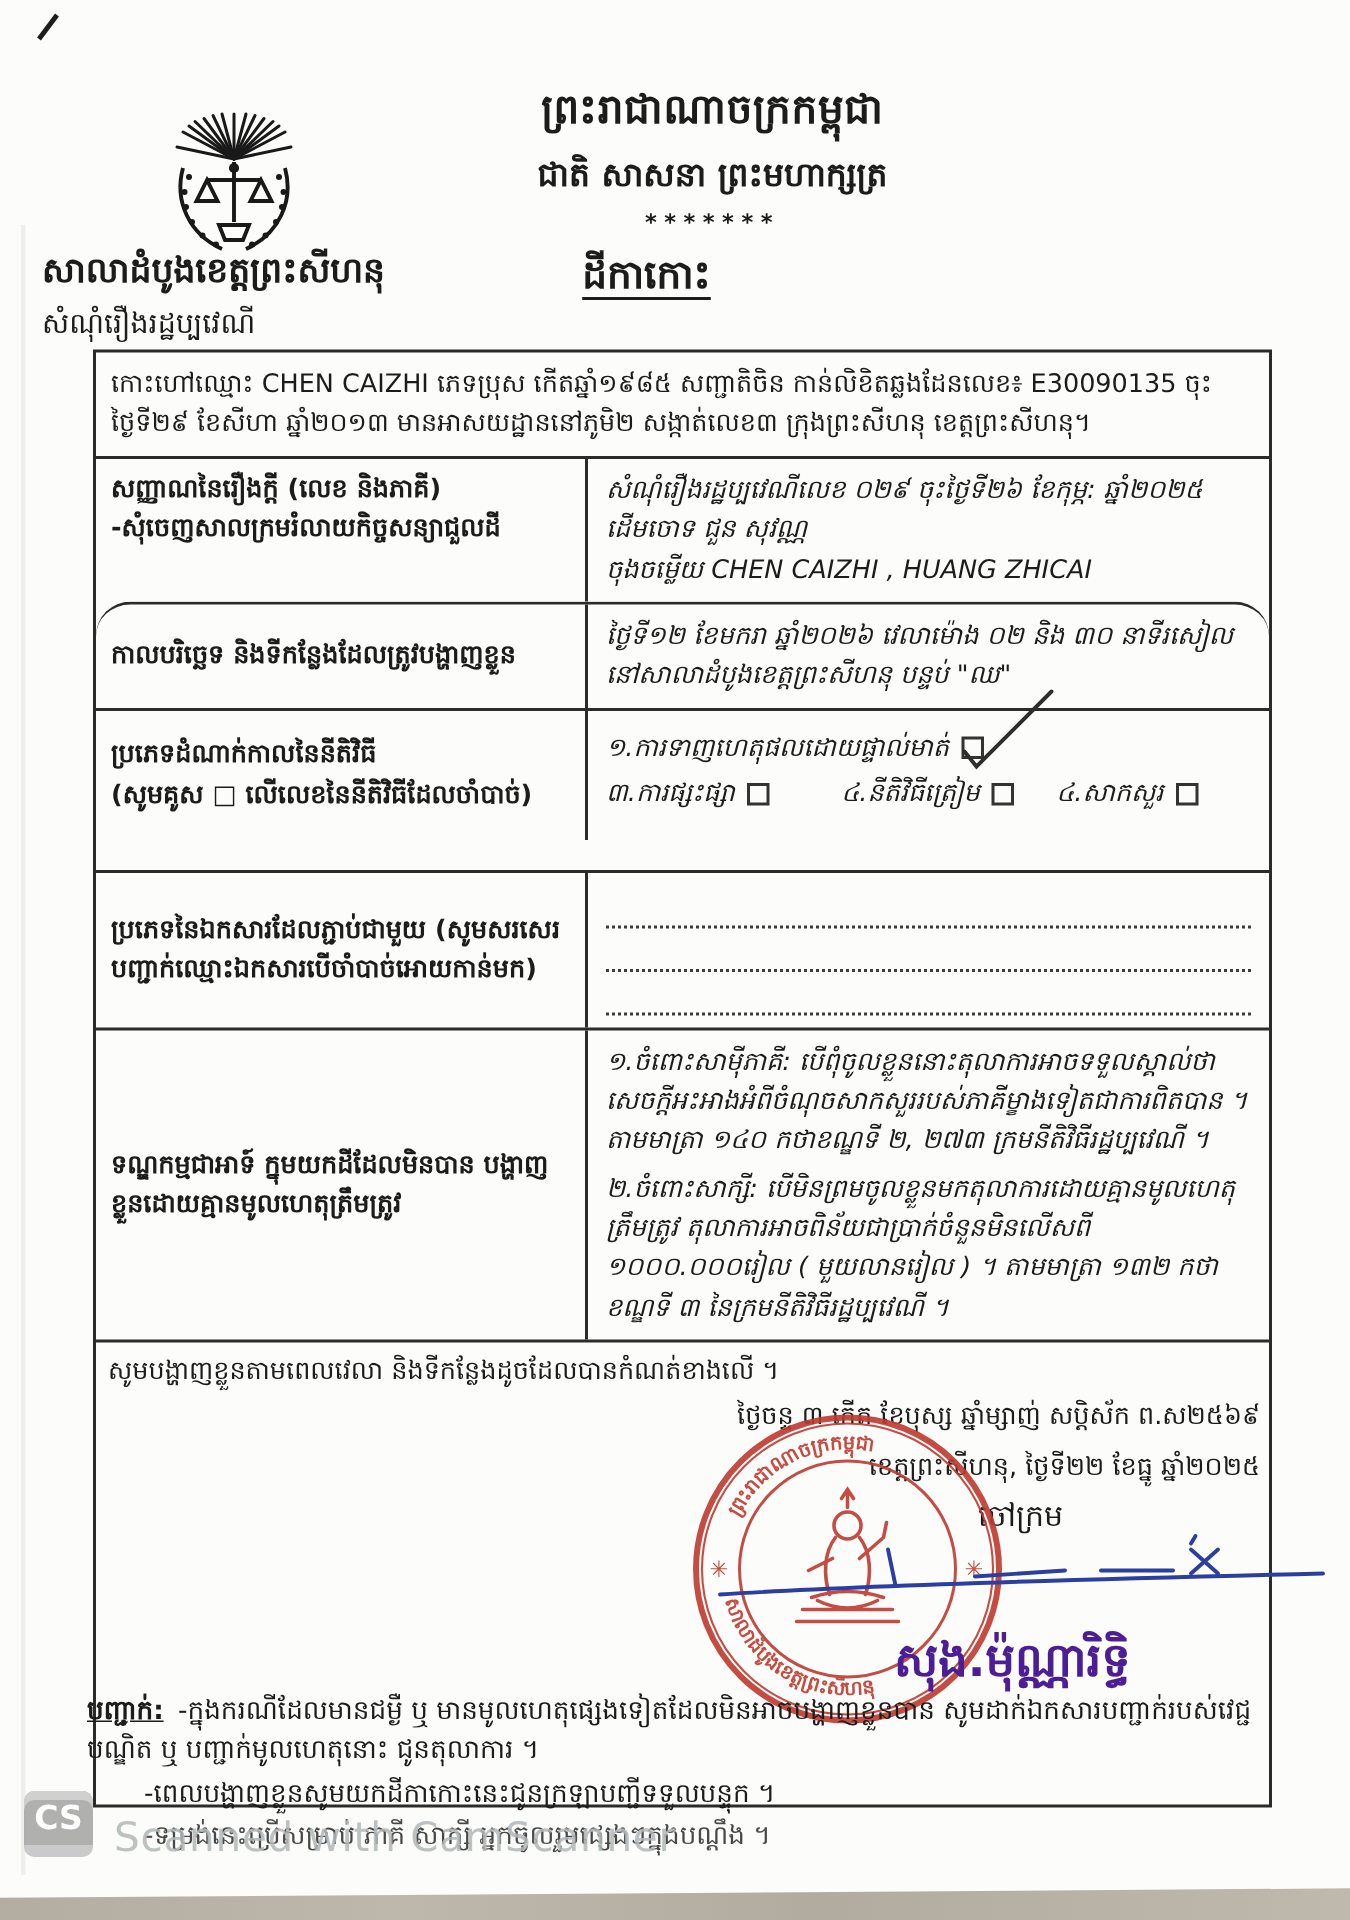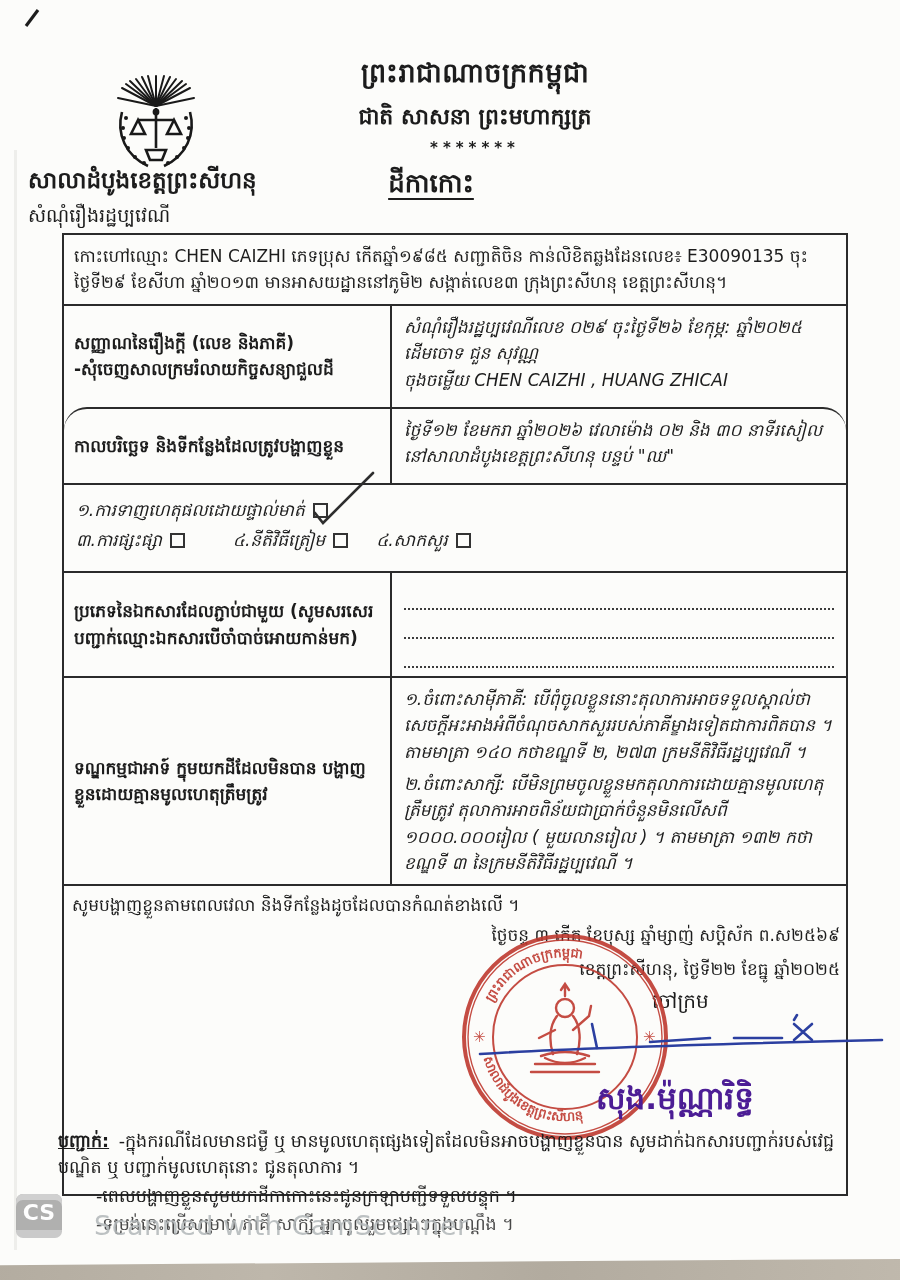--- a/index.html
+++ b/index.html
@@ -18,25 +18,25 @@
   .court-name { position:absolute; left:28px; top:166px; font-size:23px; font-weight:bold; }
   .case-label { position:absolute; left:28px; top:203px; font-size:19px; }
   .doc-title { position:absolute; left:336px; top:167px; width:190px; text-align:center;
                font-size:26px; font-weight:bold; text-decoration:underline; text-underline-offset:6px; }
   .corner-mark { position:absolute; left:22px; top:6px; }
 
   
   .doc-table { position:absolute; left:62px; top:233px; width:786px; border:2.5px solid #2b2b2b; background:transparent; }
   .trow { display:flex; border-top:2px solid #2b2b2b; }
   .trow:first-child { border-top:none; }
-  .tl { width:328px; border-right:2px solid #2b2b2b; padding:24px 10px; font-size:17px; font-weight:600; line-height:1.55; }
+  .tl { width:328px; border-right:2px solid #2b2b2b; padding:7px 10px; font-size:17px; font-weight:600; line-height:1.55; }
   .tr { flex:1; padding:8px 12px; font-size:17px; line-height:1.55;font-style:italic; }
   .full { width:100%; padding:8px 10px; font-size:17px; line-height:1.55;border-radius:14px; }
   .r1 { min-height:69px; } .r2 { min-height:82px; } .r3 { min-height:56px;border-radius:23px; }
-  .r4 { min-height:88px; } .r5 { min-height:91px; } .r6 { min-height:177px; }
+  .r4 { min-height:88px; } .r5 { min-height:91px;margin-top:20px; } .r6 { min-height:177px; }
   .r7 { min-height:310px; position:relative; }
   .v-center { display:flex; flex-direction:column; justify-content:center; }
   .opt-row { display:flex; align-items:center; gap:10px; flex-wrap:wrap; margin-top:4px; }
   .opt { display:flex; align-items:center; gap:8px; white-space:nowrap; }
   .cb { display:inline-block; width:15px; height:15px; border:2px solid #333; position:relative; }
   .check-overlay { position:absolute; left:-5px; top:-40px; pointer-events:none; }
   .dotline { height:29px; border-bottom:2.5px dotted #3c3c3c; }
   .para { margin-bottom:6px; }
 
   
@@ -48,21 +48,21 @@
   .sig-svg { position:absolute; left:408px; top:116px; }
   .judge-name { position:absolute; left:532px; top:188px; font-size:31px; font-weight:bold; color:#4c1d95; }
 
   
   .notes { position:absolute; left:58px; top:1128px; width:802px; font-size:17.5px; line-height:1.5; }
   .note-prefix { text-decoration:underline; font-weight:bold; margin-right:4px; }
   .note-indent { padding-left:38px; margin-top:2px; }
   .note-faded { opacity:.8; filter:blur(.3px); }
 
   
-  .wm { position:absolute; left:16px; top:1194px; display:flex; align-items:flex-start; opacity:.85;gap:18px; }
+  .wm { position:absolute; left:16px; top:1194px; display:flex; align-items:flex-start; opacity:.85; }
   .wm-box { width:46px; height:44px; background:#a3a3a3; border-radius:7px; color:#fff;
             font-weight:bold; font-size:22px; display:flex; align-items:center; justify-content:center;
             box-shadow:0 6px 0 #c9c9c9 inset; border-bottom:8px solid #c2c2c2; }
   .wm-text { margin-left:14px; margin-top:16px; font-size:27px; color:#b2b7b9; letter-spacing:.5px; }
 
   
   .scan-edge { position:absolute; left:-12px; bottom:-10px; width:930px; height:28px;
                background:linear-gradient(90deg,#b3aca0,#beb7ab 30%,#b2ab9f 60%,#c0b9ad);
                transform:rotate(-.4deg); }
   .left-shadow { position:absolute; left:14px; top:150px; width:3px; height:1100px;
@@ -150,20 +150,24 @@
         <div>ចុងចម្លើយ CHEN CAIZHI , HUANG ZHICAI</div>
       </div>
     </div>
 
     <div class="trow r3">
       <div class="tl v-center">កាលបរិច្ឆេទ និងទីកន្លែងដែលត្រូវបង្ហាញខ្លួន</div>
       <div class="tr">ថ្ងៃទី១២ ខែមករា ឆ្នាំ២០២៦ វេលាម៉ោង ០២ និង ៣០ នាទីរសៀល នៅសាលាដំបូងខេត្តព្រះសីហនុ បន្ទប់ "ឈ"</div>
     </div>
 
     <div class="trow r4">
+      <div class="tl v-center">
+        <div>ប្រភេទដំណាក់កាលនៃនីតិវិធី</div>
+        <div>(សូមគូស □ លើលេខនៃនីតិវិធីដែលចាំបាច់)</div>
+      </div>
       <div class="tr">
         <div class="opt-row">
           <span class="opt">
             <span>១.ការទាញហេតុផលដោយផ្ទាល់មាត់</span>
             <span class="cb">
               <svg class="check-overlay" width="70" height="62" viewBox="0 0 70 62">
                 <path d="M5,48 l8,10 l50,-50" stroke="#2e2e2e" stroke-width="2.6" fill="none" stroke-linecap="round"></path>
               </svg>
             </span>
           </span>

